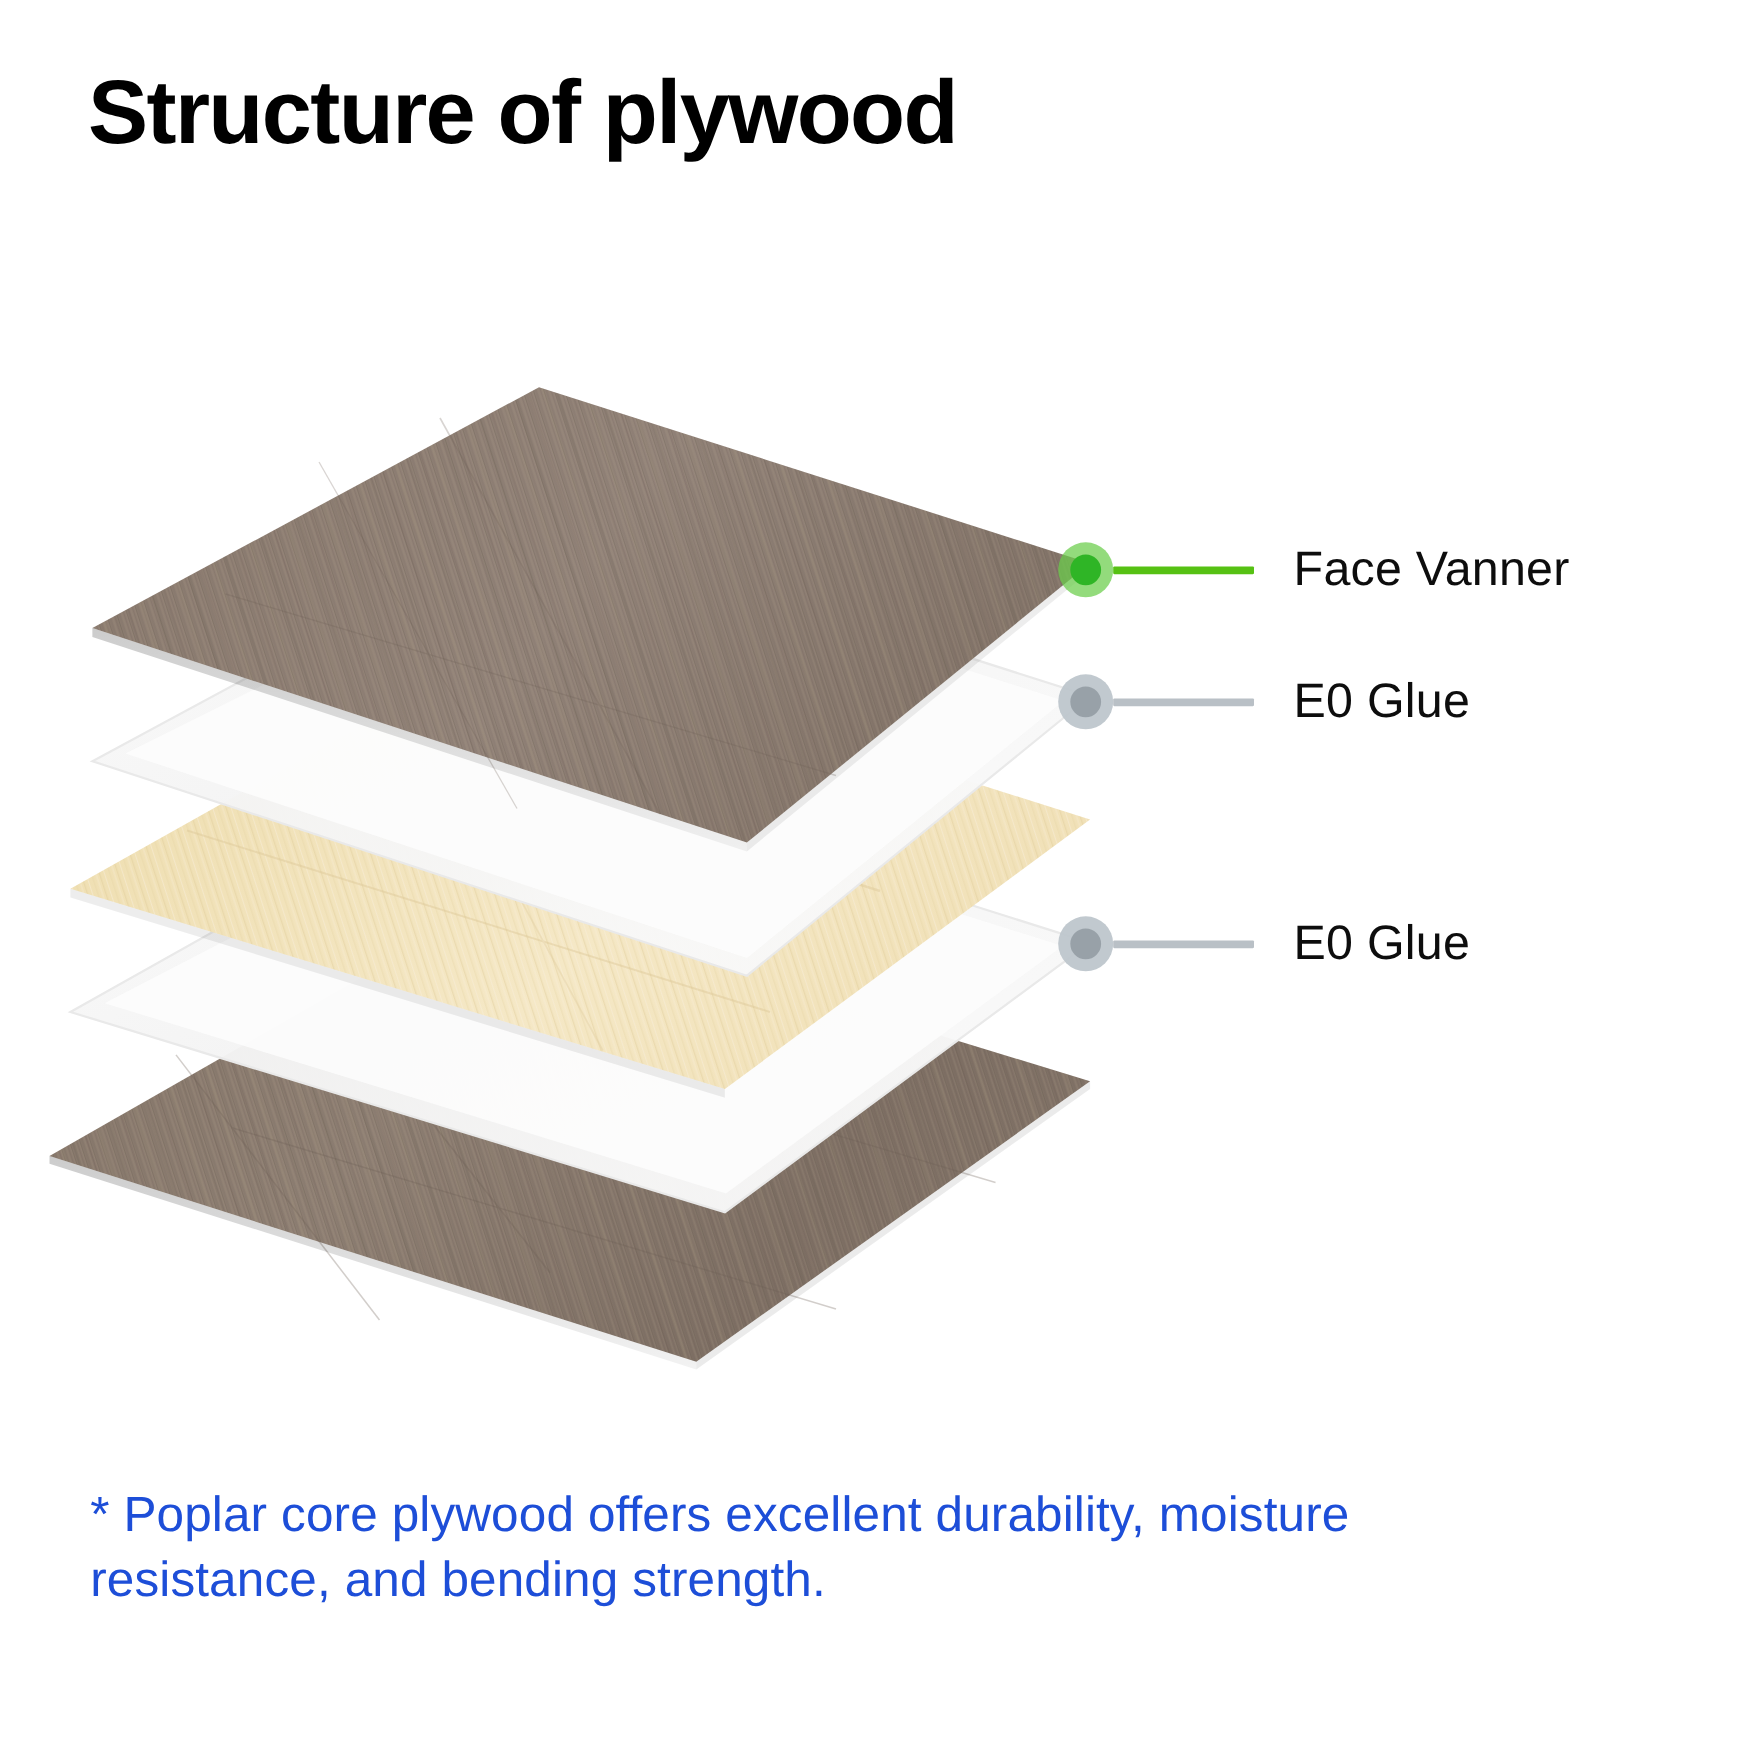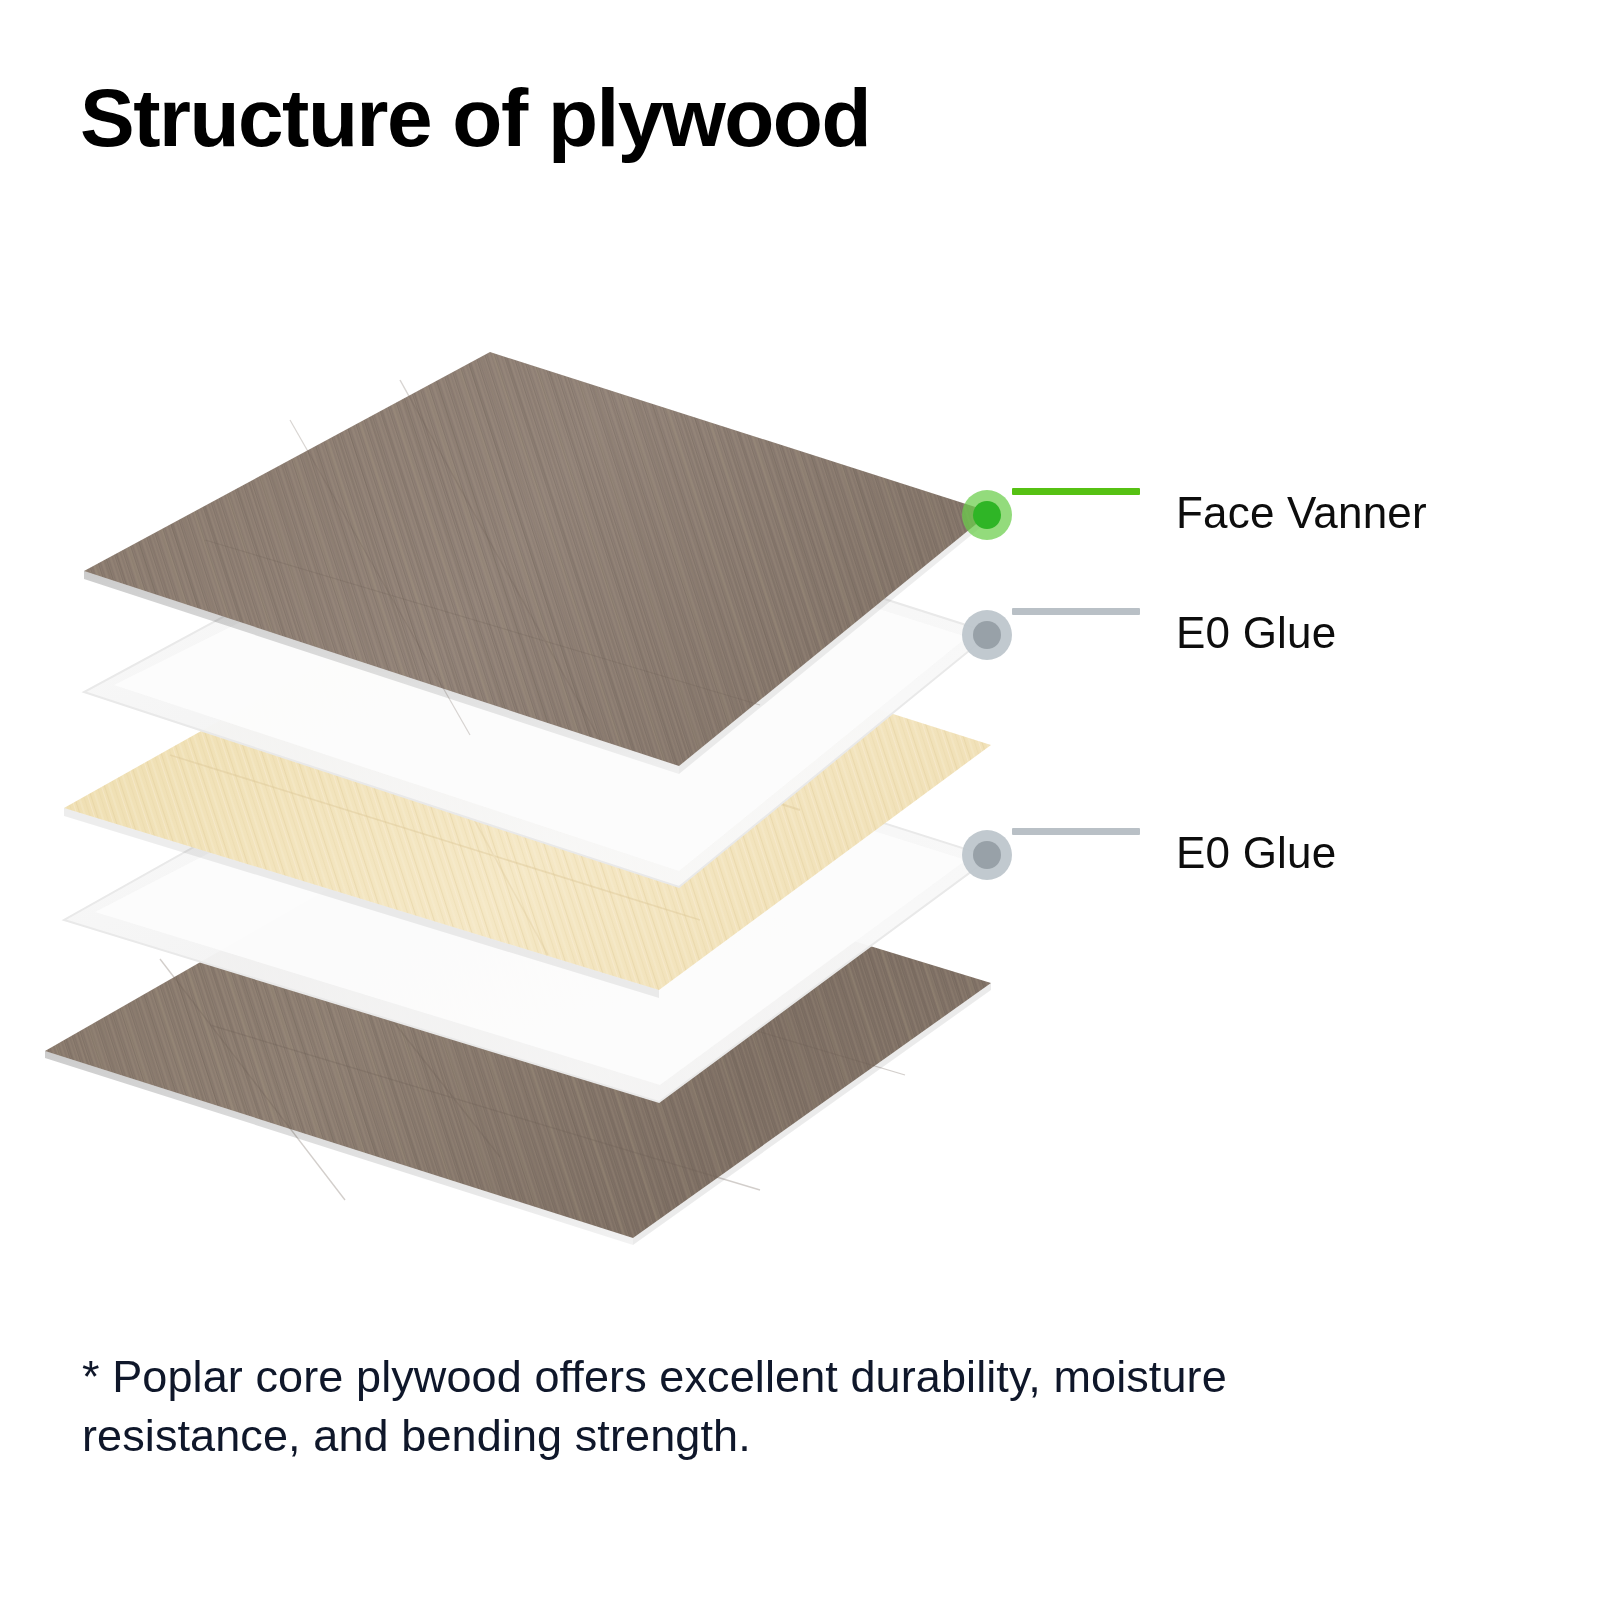--- a/index.html
+++ b/index.html
@@ -15,21 +15,20 @@
   
   #page-title {
     position:absolute;
     left:80px; top:62px;
     font-size:82px;
     font-weight:800;
     letter-spacing:-1.5px;
     line-height:1.0;
     color:#000000;
     white-space:nowrap;
-    margin-top:15px;
   }
 
   
   #diagram {
     position:absolute;
     left:0; top:0;
     width:1600px; height:1320px;
   }
   #layer-svg { position:absolute; left:0; top:0; }
 
@@ -38,20 +37,21 @@
     position:absolute;
     left:0; top:0;
     width:1600px; height:1320px;
     pointer-events:none;
   }
   .callout {
     position:absolute;
     left:960px;
     height:60px;
     display:flex;
+    align-items:center;
     pointer-events:auto;
   }
   .callout-marker {
     position:relative;
     width:54px; height:54px;
     flex:0 0 54px;
     display:flex; align-items:center; justify-content:center;
   }
   .halo {
     position:absolute;
@@ -91,21 +91,21 @@
   }
 
   
   #footnote {
     position:absolute;
     left:82px; top:1348px;
     width:1280px;
     font-size:45px;
     font-weight:400;
     line-height:1.30;
-    color:#0f172a;
+    color:#1d4ed8;
     letter-spacing:0.1px;
   }
 </style>
 </head>
 <body>
 
 <h1 id="page-title">Structure of plywood</h1>
 
 <div id="diagram">
 

